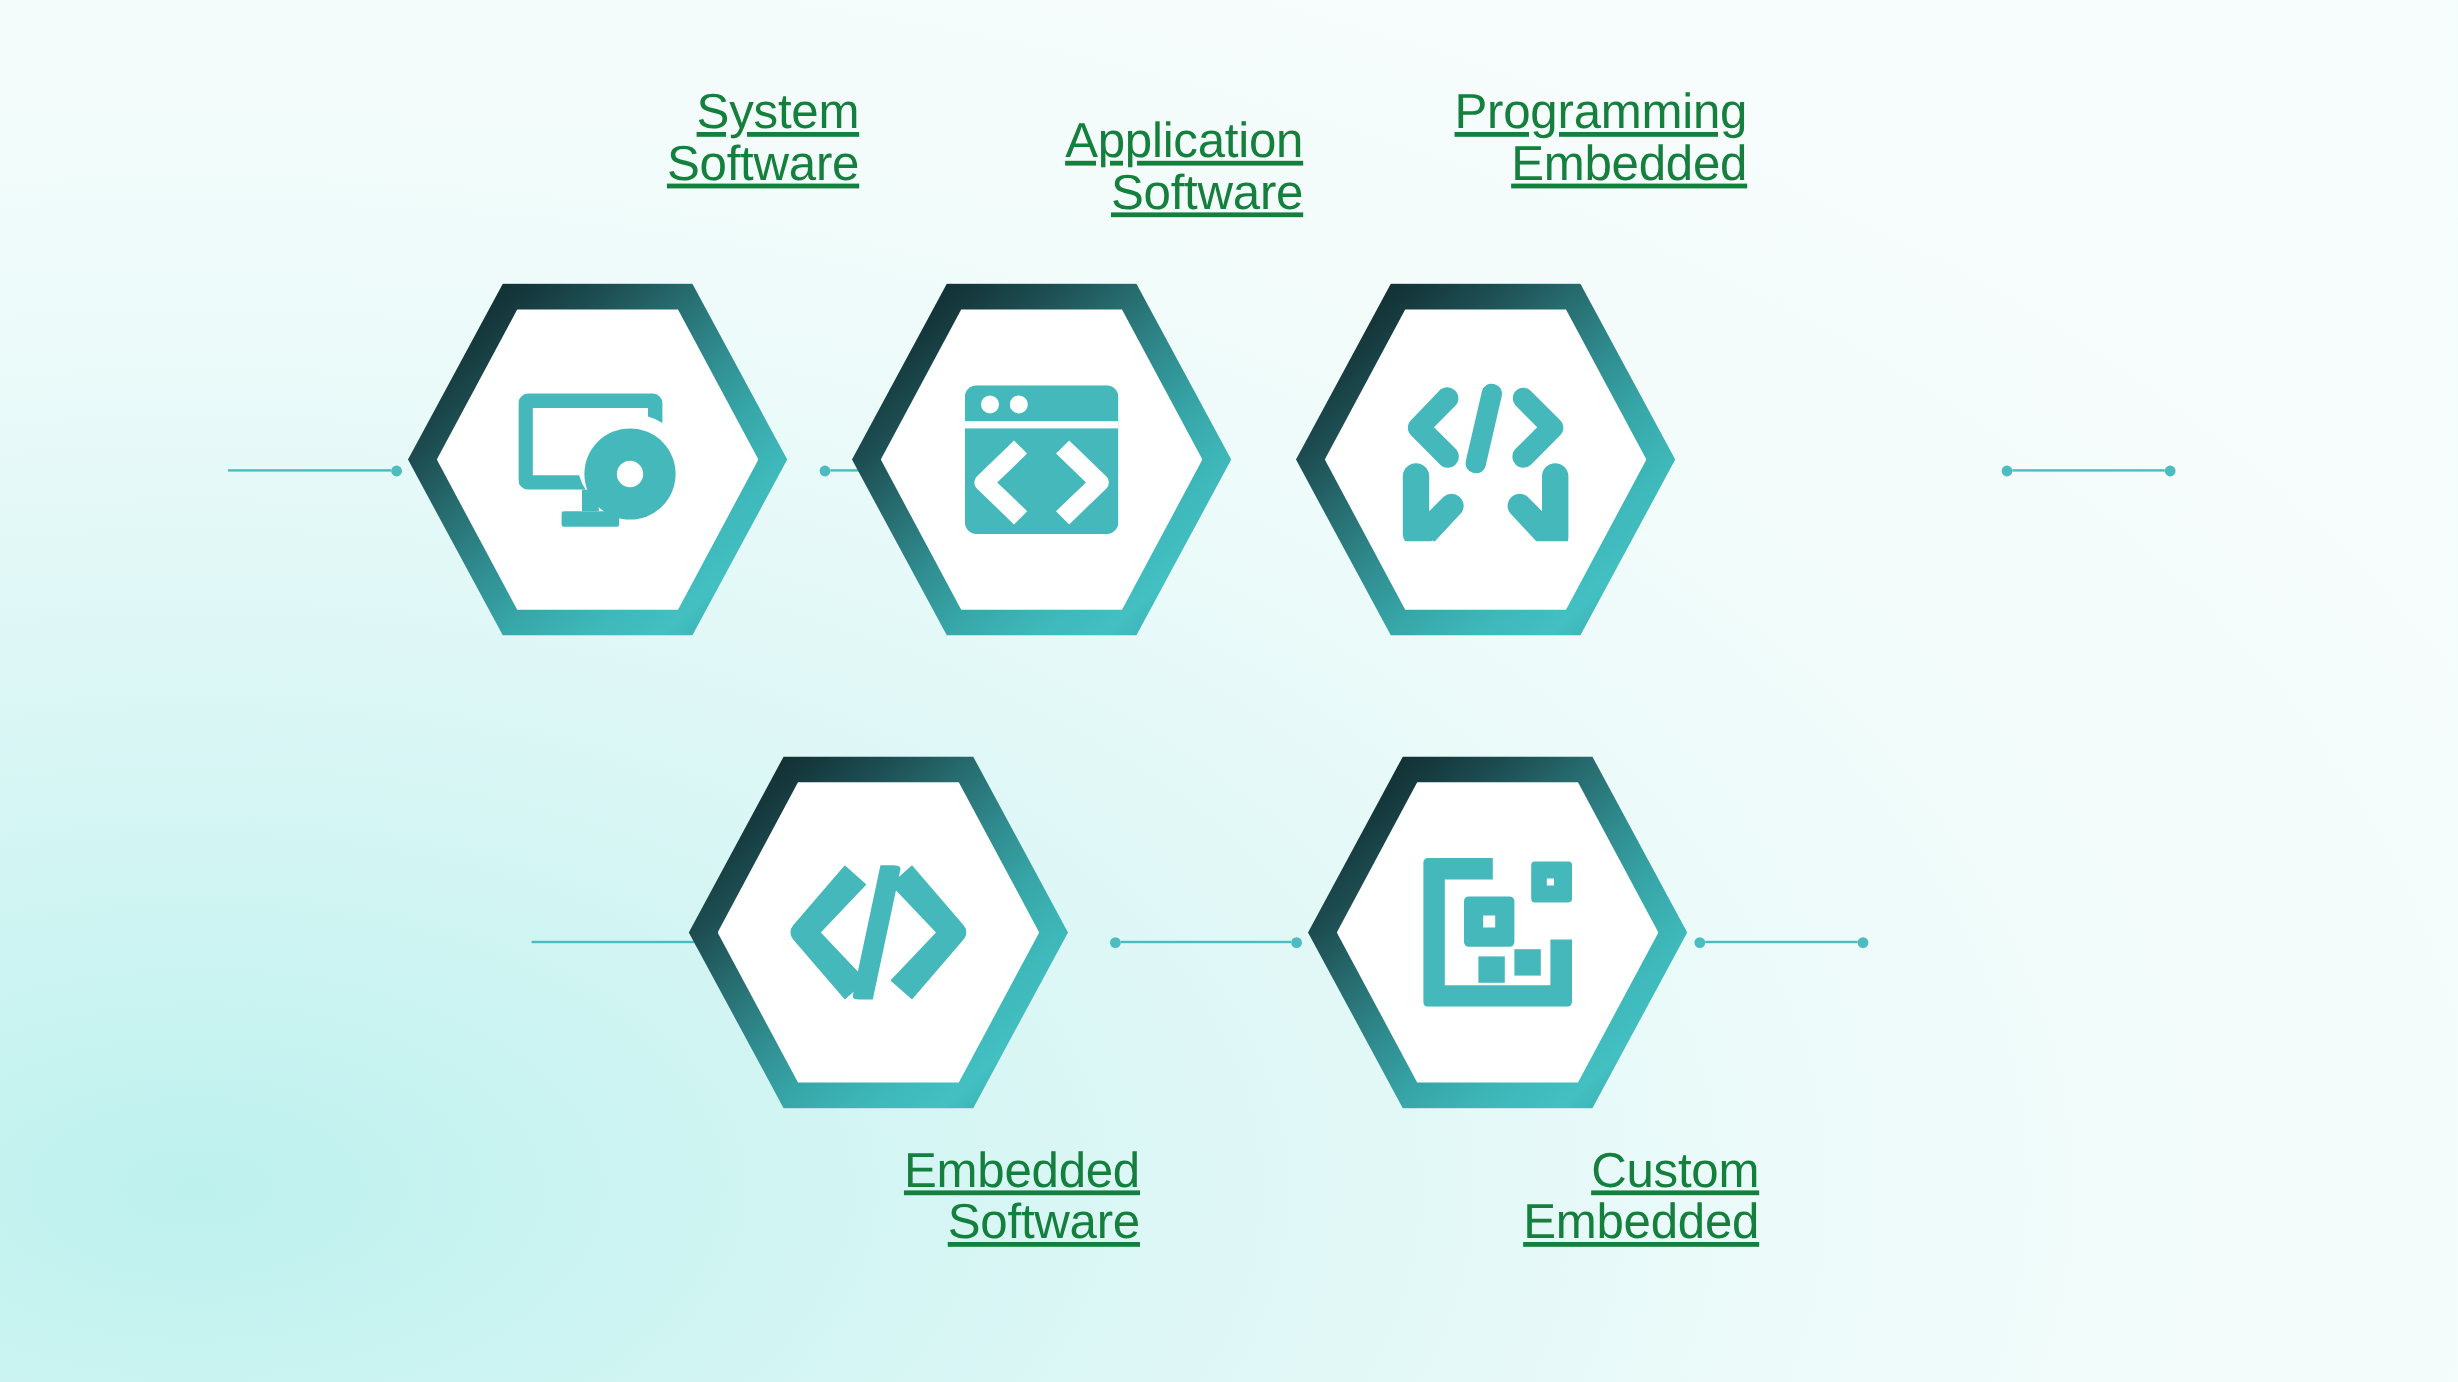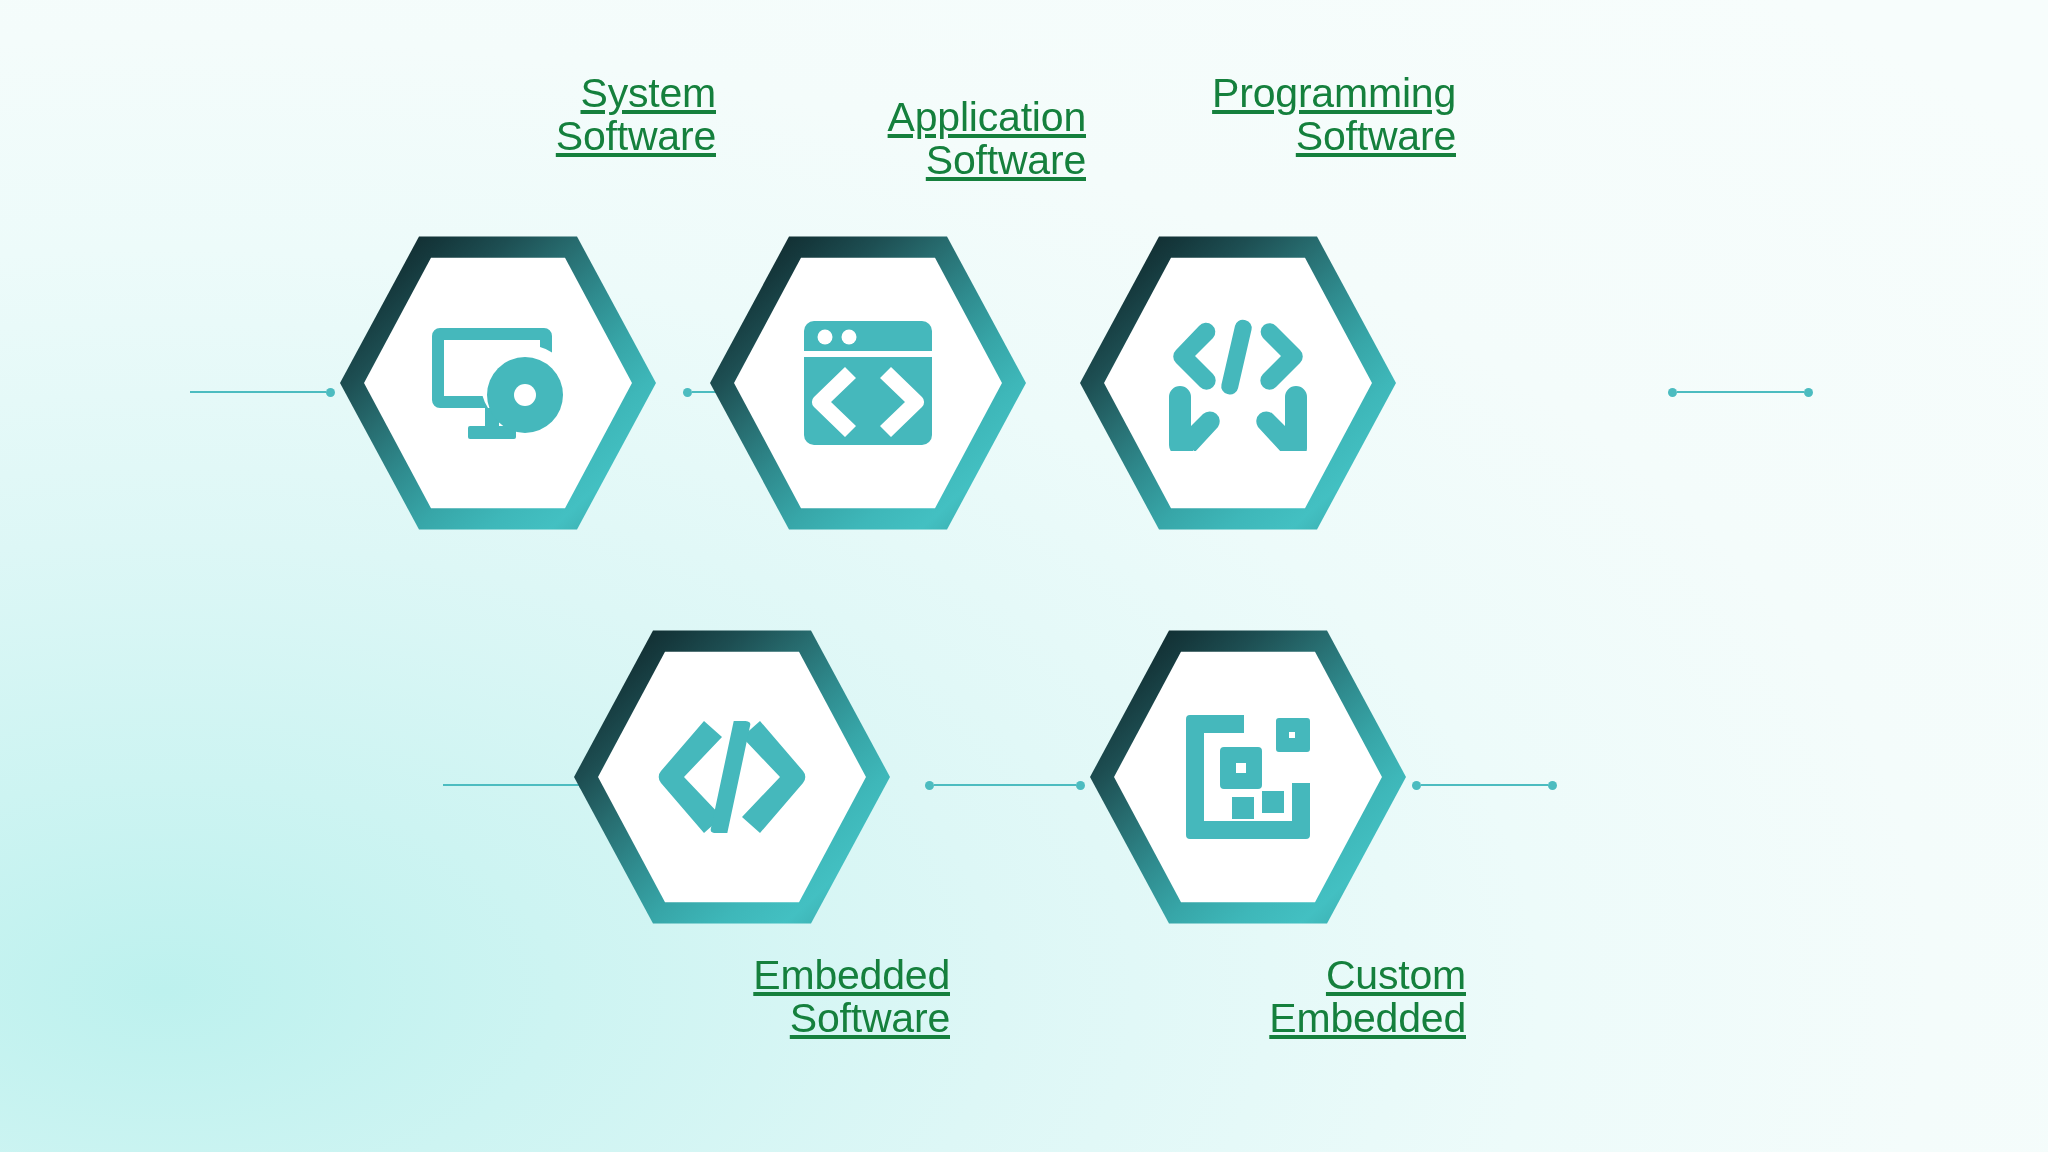--- a/index.html
+++ b/index.html
@@ -159,21 +159,21 @@
             <path d="M47 10a9 9 0 0 1 1 13L30 41l18 18a9 9 0 1 1-13 13L11 48a9 9 0 0 1 0-13L34 11a9 9 0 0 1 13-1z"></path>
             <path d="M99 10a9 9 0 0 0-1 13l18 18-18 18a9 9 0 1 0 13 13l24-24a9 9 0 0 0 0-13L111 11a9 9 0 0 0-12-1z"></path>
             <rect x="63" y="4" width="17" height="76" rx="8" transform="rotate(13 71 42)"></rect>
             <path d="M15 71a11 11 0 0 1 11 11v29l12-12a10 10 0 0 1 15 13l-24 26v-3 0l-6 6H15a11 11 0 0 1-11-11V82a11 11 0 0 1 11-11z"></path>
             <path d="M131 71a11 11 0 0 0-11 11v29l-12-12a10 10 0 0 0-15 13l24 26 6 6h8a11 11 0 0 0 11-11V82a11 11 0 0 0-11-11z"></path>
           </g>
         </svg>
       </div>
     </div>
     <div class="label" style="left:-60px; width:436px; top:-160px;">Programming
-Software</div>
+Embedded</div>
   </div>
 
   <div class="node" style="left:574px; top:626px; width:316px; height:302px;">
     <div class="hexwrap" style="inset:0;">
       <div class="hex hex-outer"></div>
       <div class="hex hex-inner" style="left:24px; right:24px; top:22px; bottom:22px;"></div>
       <div class="icon">
         <svg width="152" height="112" viewBox="0 0 152 112" fill="none">
           <g fill="#45b8bc">
             <path d="M48 0 5 50a9 9 0 0 0 0 12l43 50 18-16-38-40 38-40L48 0z"></path>

